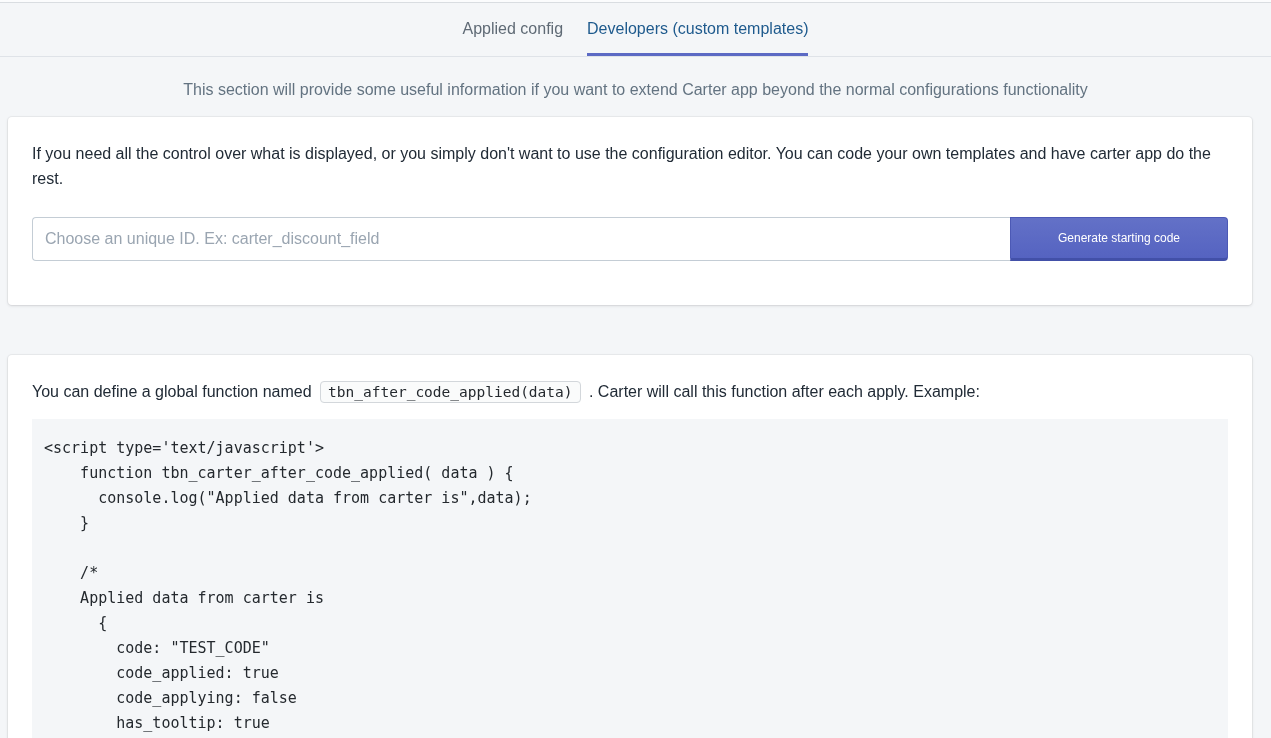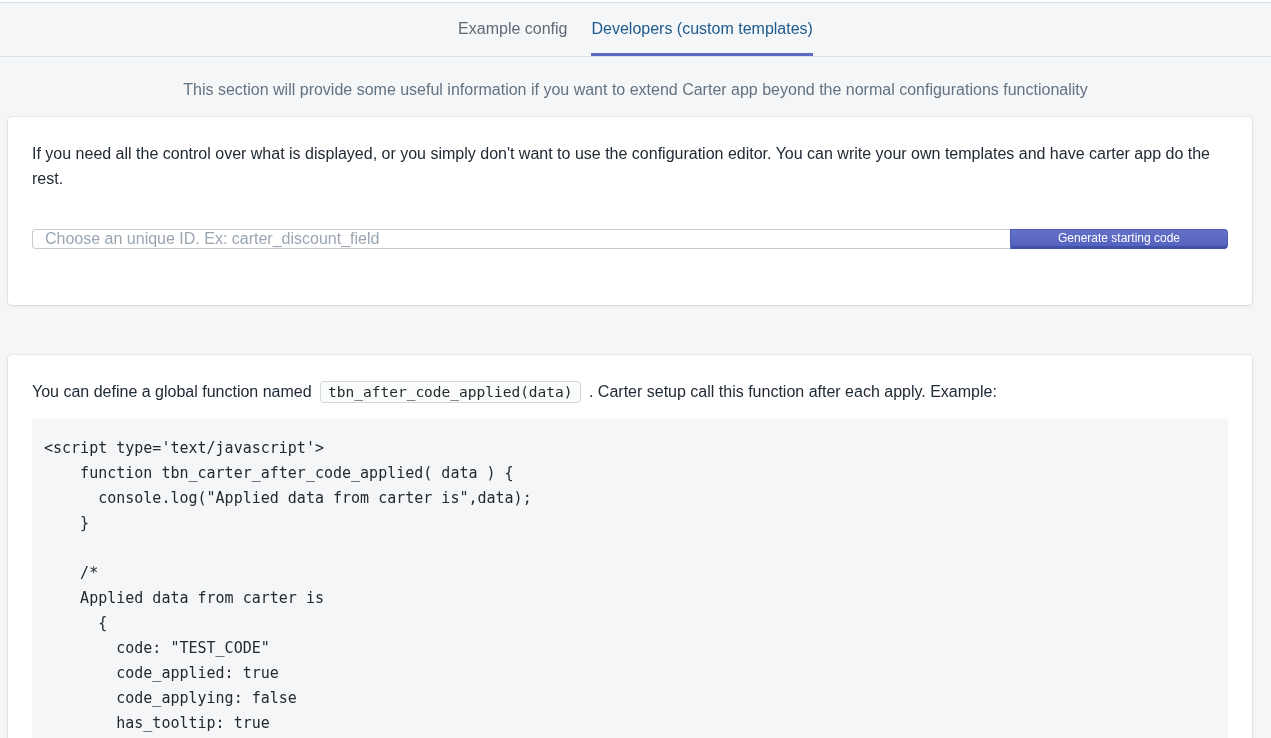--- a/index.html
+++ b/index.html
@@ -69,21 +69,20 @@
     font-size: 16px;
     line-height: 25px;
     color: #212b36;
   }
 
   
   .input-group {
     display: flex;
     margin-top: 26px;
     height: 44px;
-    align-items: center;
   }
   .id-input {
     flex: 1;
     min-width: 0;
     border: 1px solid #c4cdd5;
     border-right: none;
     border-radius: 4px 0 0 4px;
     padding: 0 12px;
     font-family: "Liberation Sans", sans-serif;
     font-size: 16px;
@@ -129,41 +128,41 @@
     white-space: pre;
     overflow: hidden;
   }
 </style>
 </head>
 <body>
 
 <div class="top-strip"></div>
 
 <nav class="tab-bar">
-  <div class="tab">Example config</div>
+  <div class="tab">Applied config</div>
   <div class="tab active">Developers (custom templates)</div>
 </nav>
 
 <p class="subtitle">This section will provide some useful information if you want to extend Carter app beyond the normal configurations functionality</p>
 
 <main class="page">
 
   <section class="card card-generator">
-    <p class="card-text">If you need all the control over what is displayed, or you simply don't want to use the configuration editor. You can write your own templates and have carter app do the rest.</p>
+    <p class="card-text">If you need all the control over what is displayed, or you simply don't want to use the configuration editor. You can code your own templates and have carter app do the rest.</p>
     <div class="input-group">
       <input type="text" class="id-input" placeholder="Choose an unique ID. Ex: carter_discount_field" style="">
       <button class="generate-btn">Generate starting code</button>
     </div>
   </section>
 
   <section class="card card-docs">
     <p class="card-text">
       <span>You can define a global function named</span>
       <code class="inline-code">tbn_after_code_applied(data)</code>
-      <span>. Carter setup call this function after each apply. Example:</span>
+      <span>. Carter will call this function after each apply. Example:</span>
     </p>
     <pre class="code-block">&lt;script type='text/javascript'&gt;
     function tbn_carter_after_code_applied( data ) {
       console.log("Applied data from carter is",data);
     }
 
     /*
     Applied data from carter is
       {
         code: "TEST_CODE"

